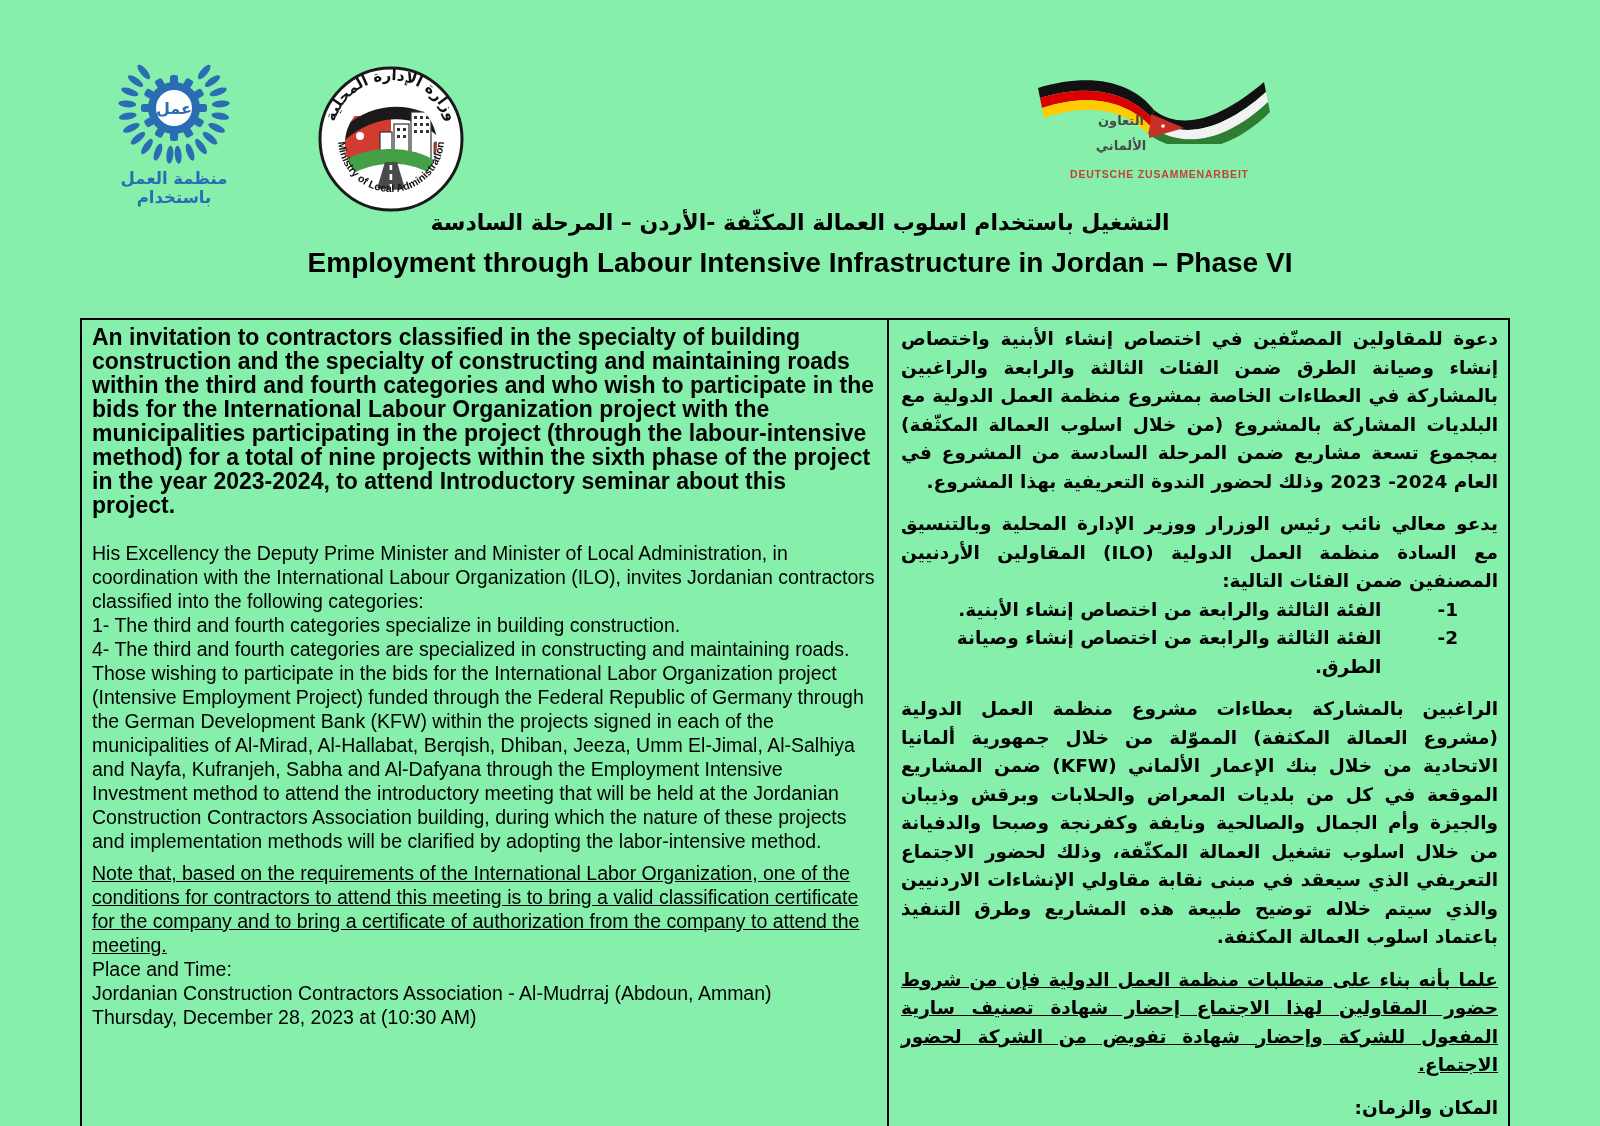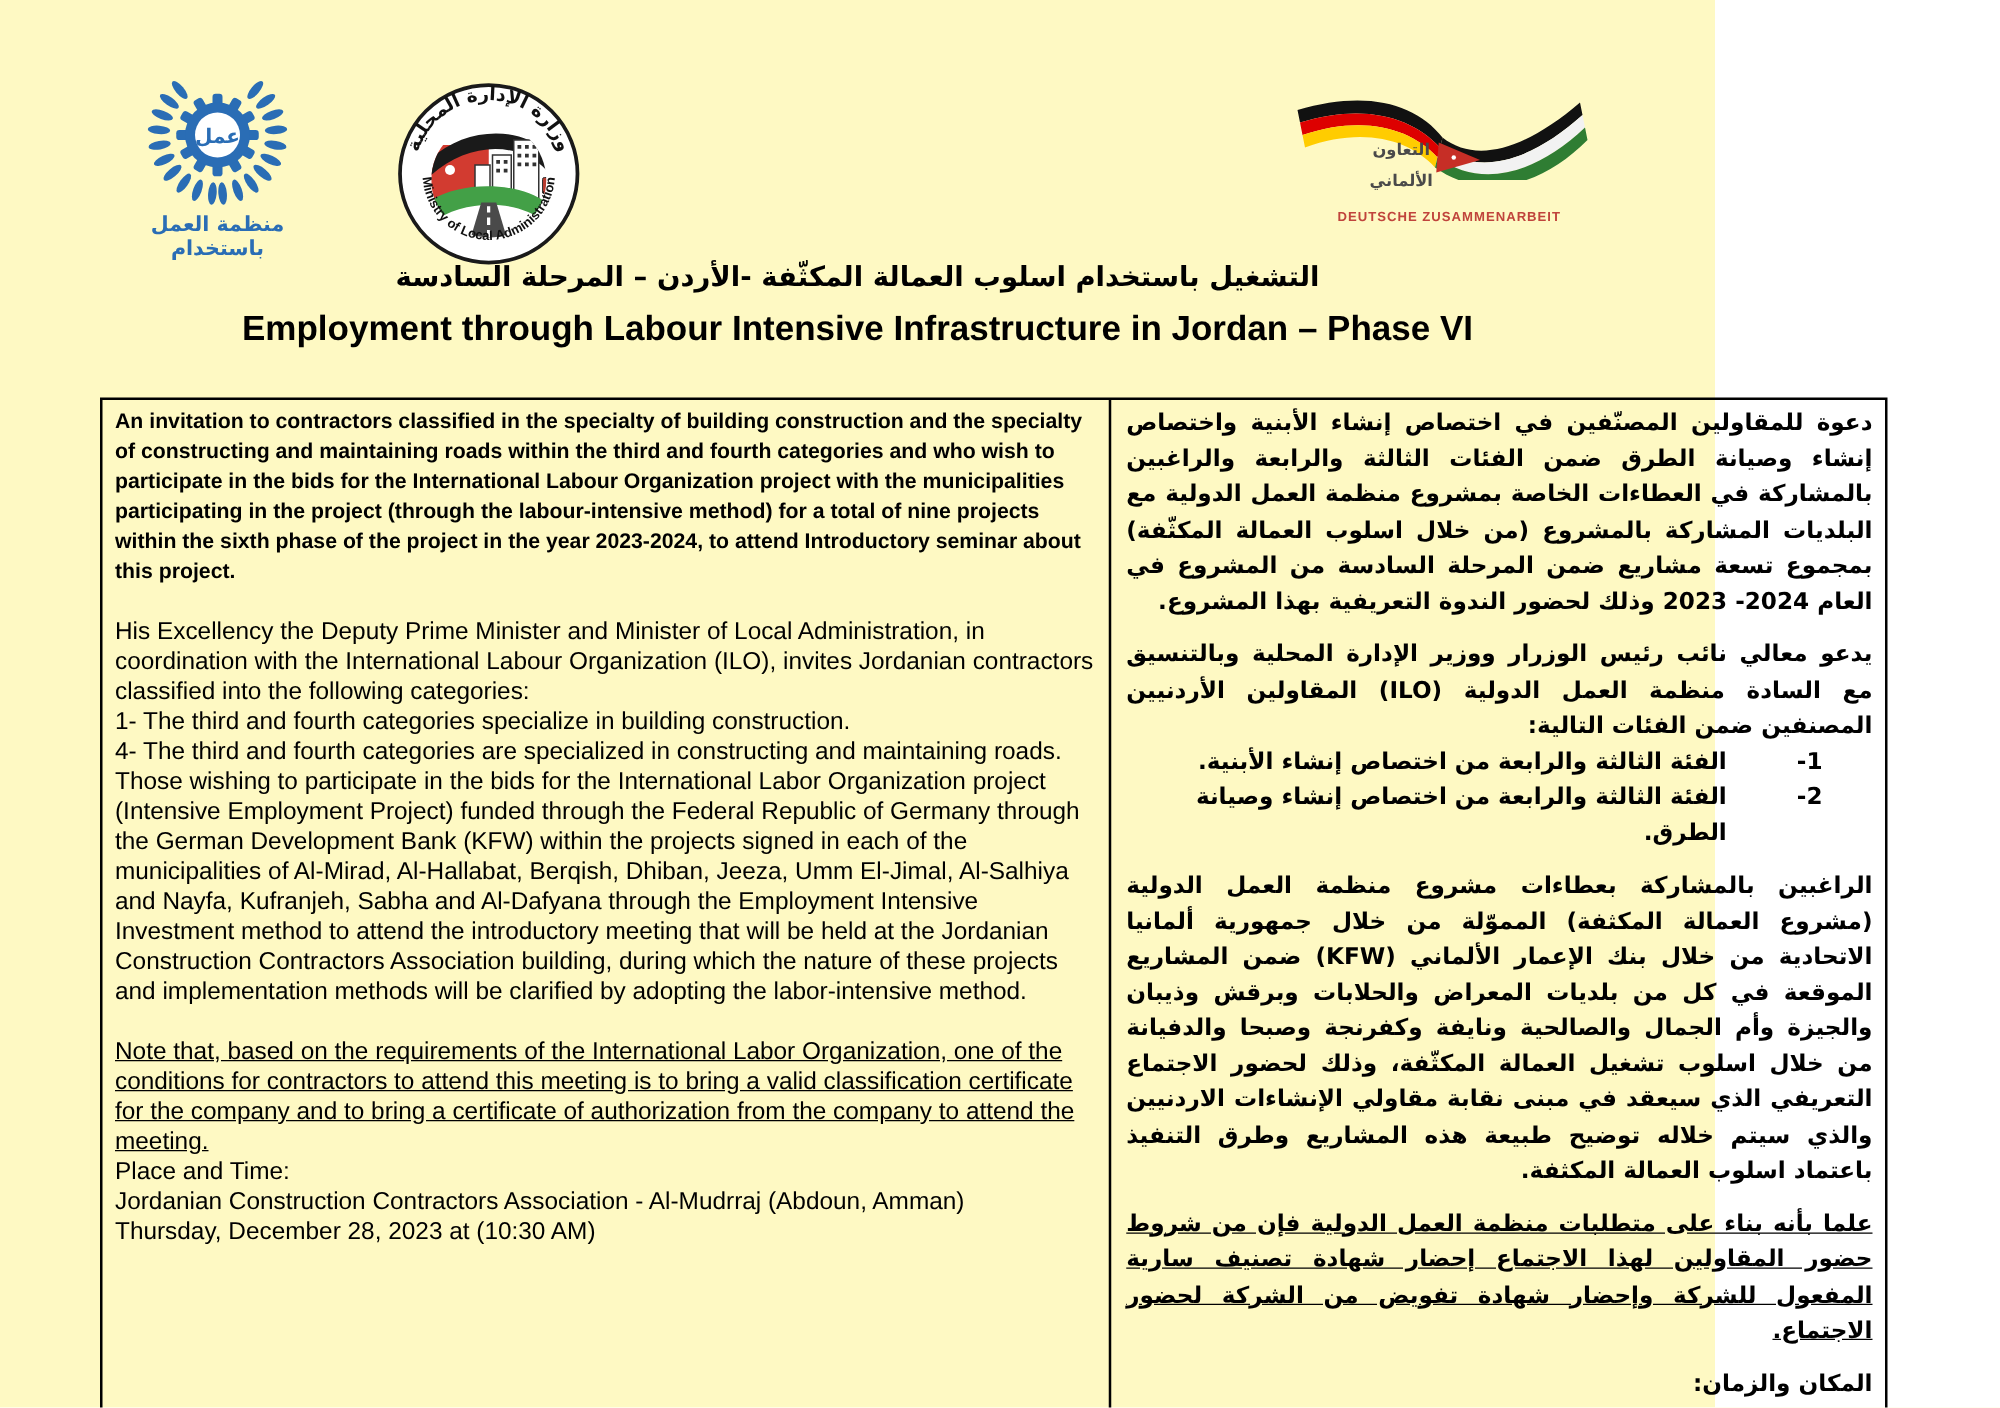--- a/index.html
+++ b/index.html
@@ -1,16 +1,16 @@
 <!DOCTYPE html>
 <html lang="en"><head>
 <meta charset="utf-8">
 <style>
   html,body{margin:0;padding:0;background:#fff;}
-  .page{position:relative;width:1372px;height:1126px;background:#fef9c3;color:#000;overflow:visible;
+  .page{position:relative;width:1600px;height:1126px;background:#86efac;color:#000;overflow:visible;
         font-family:"Liberation Sans",sans-serif;}
   
   .logo{position:absolute;}
   .ilo{left:103px;top:50px;width:142px;text-align:center;}
   .ilo-caption{margin-top:1px;font-family:"DejaVu Sans",sans-serif;font-weight:bold;
                font-size:16.5px;color:#2a6db5;}
   .mola{left:316px;top:64px;width:150px;}
   .gcoop{left:1032px;top:66px;width:240px;height:125px;}
   .gc-ribbon{position:absolute;left:0;top:0;}
   .gc-ar{position:absolute;left:34px;top:42px;width:110px;text-align:center;
@@ -25,22 +25,22 @@
             font-family:"DejaVu Sans",sans-serif;font-weight:bold;font-size:22px;}
   .title-en{position:absolute;top:247px;left:0;width:100%;text-align:center;
             font-size:28px;font-weight:700;}
   
   .doc-table{position:absolute;left:80px;top:318px;width:1430px;min-height:763px;
              border:2px solid #000;display:flex;box-sizing:border-box;align-items:stretch;}
   .cell{box-sizing:border-box;}
   .cell.en{width:807px;border-right:2px solid #000;padding:5px 12px 6px 10px;
            font-size:19.5px;line-height:24px;}
   .cell.en p{margin:0;}
-  .cell.en .b{font-weight:bold;font-size:17px;margin:0 0 24px 0;}
-  .cell.en .note{margin-top:24px;text-decoration:underline;}
+  .cell.en .b{font-weight:bold;font-size:23px;margin:0 0 24px 0;}
+  .cell.en .note{margin-top:8px;text-decoration:underline;}
   .cell.ar{flex:1;direction:rtl;padding:5px 10px 6px 12px;
            font-family:"DejaVu Sans",sans-serif;font-weight:bold;
            font-size:18.5px;line-height:28.5px;}
   .cell.ar p{margin:0;text-align:justify;}
   .sp{margin-top:14px !important;}
   .ar-li{display:flex;gap:56px;padding-right:40px;}
   .cell.ar .label{text-align:right;}
   .cell.ar .centered{text-align:center;}
   .cell.ar .note-ar{text-decoration:underline;}
 </style>

